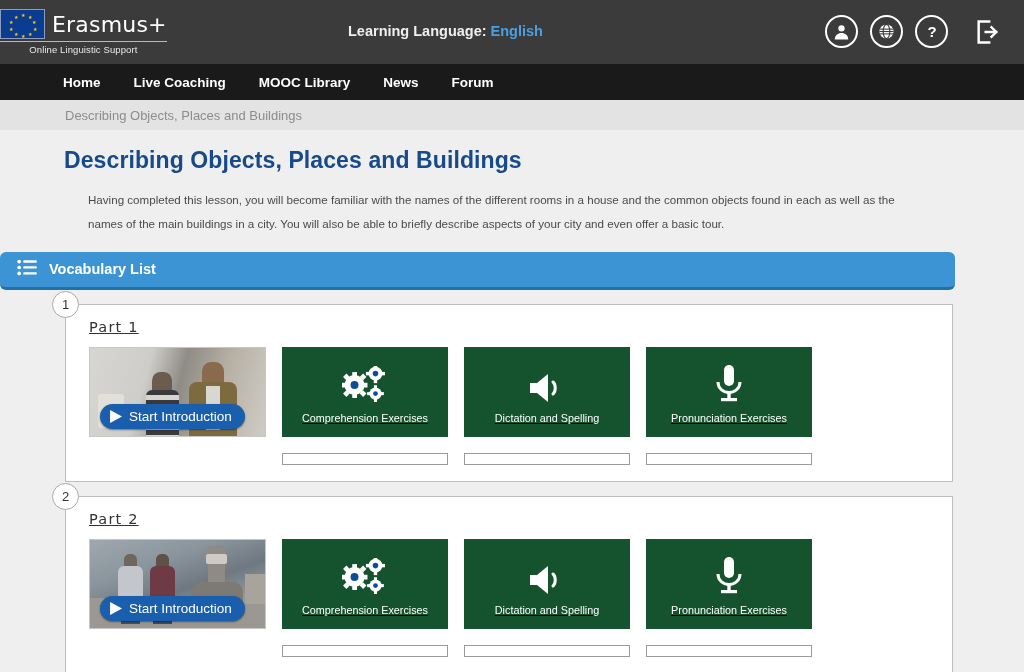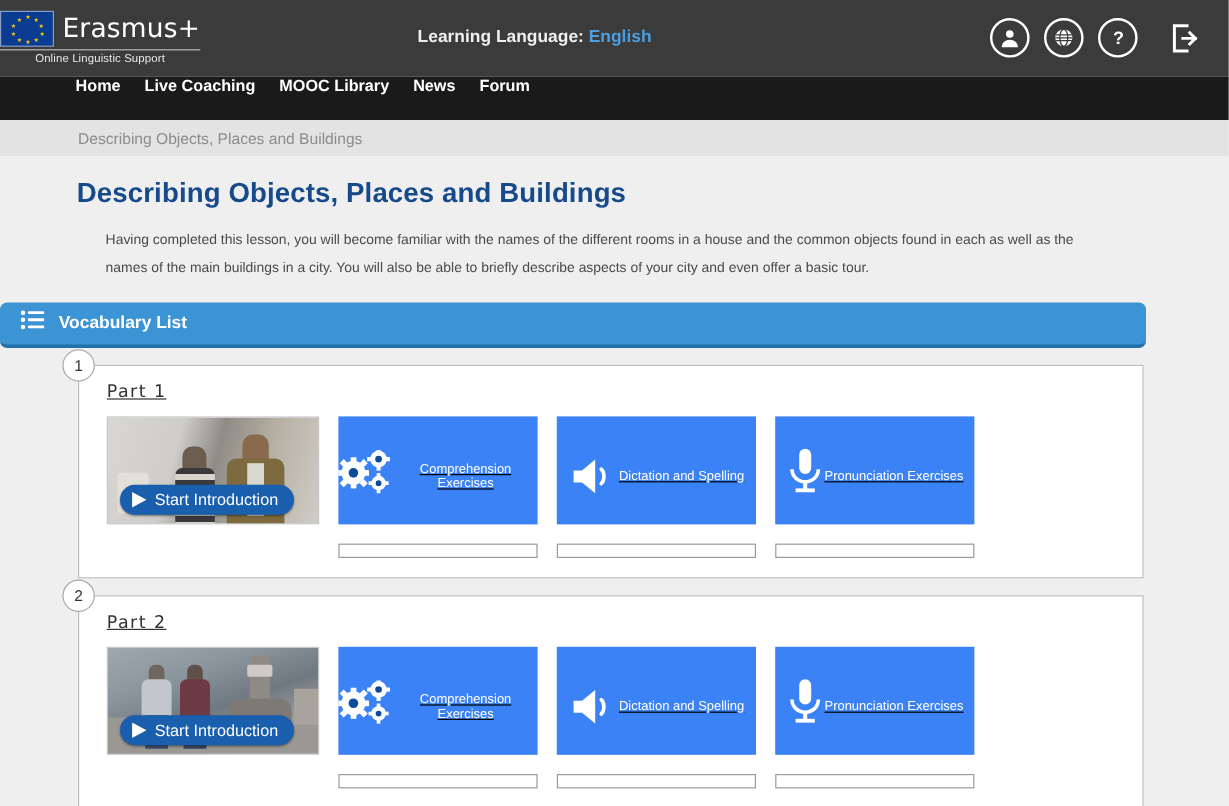--- a/index.html
+++ b/index.html
@@ -46,21 +46,21 @@
   .circ-icon {
     width: 33px; height: 33px; border-radius: 50%;
     border: 2px solid #ffffff; display: flex;
     align-items: center; justify-content: center;
   }
   .logout-icon { margin-left: 14px; display: flex; align-items: center; }
 
   
   .nav-bar {
     height: 36px; background: #1a1a1a;
-    display: flex; padding-left: 63px; gap: 20px;
+    display: flex; align-items: center; padding-left: 63px; gap: 33px;
   }
   .nav-item {
     color: #ffffff; font-size: 13.5px; font-weight: bold;
     cursor: pointer; white-space: nowrap;
   }
 
   
   .breadcrumb-bar {
     height: 30px; background: #e3e3e3;
     display: flex; align-items: center; padding-left: 65px;
@@ -124,22 +124,22 @@
     position: absolute; left: 10px; bottom: 7px;
     background: #1a5fae; border-radius: 14px; height: 25px;
     display: flex; align-items: center; gap: 7px; padding: 0 13px 0 9px;
     box-shadow: 0 1px 2px rgba(0,0,0,.45);
   }
   .play-pill .ptxt { color: #ffffff; font-size: 13.5px; white-space: nowrap; }
 
   
   .ex-tile-wrap { width: 166px; flex: 0 0 auto; }
   .ex-tile {
-    background: #3b82f6; height: 90px;
-    display: flex; align-items: center;
+    background: #14532d; height: 90px;
+    display: flex; flex-direction: column; align-items: center;
     justify-content: center; cursor: pointer; padding-top: 4px;
   }
   .ex-tile .ex-label {
     color: #ffffff; font-size: 10.8px; margin-top: 6px; text-align: center;
   }
   .ex-icon { height: 42px; display: flex; align-items: flex-end; }
   .progress-bar {
     margin-top: 16px; height: 12px; background: #ffffff;
     border: 1px solid #9a9a9a;
   }

